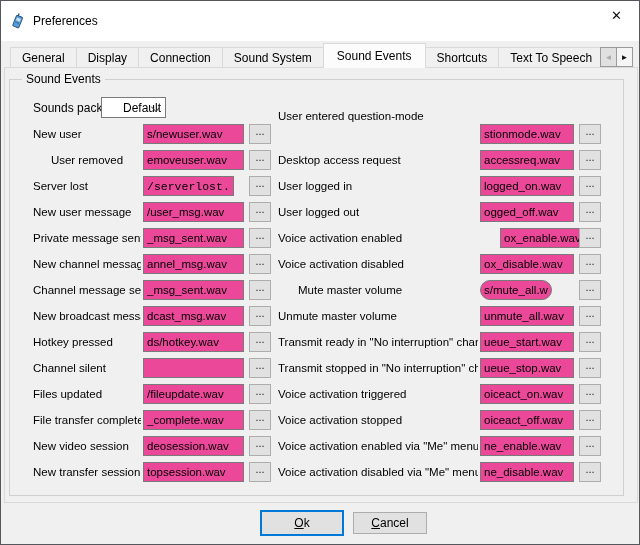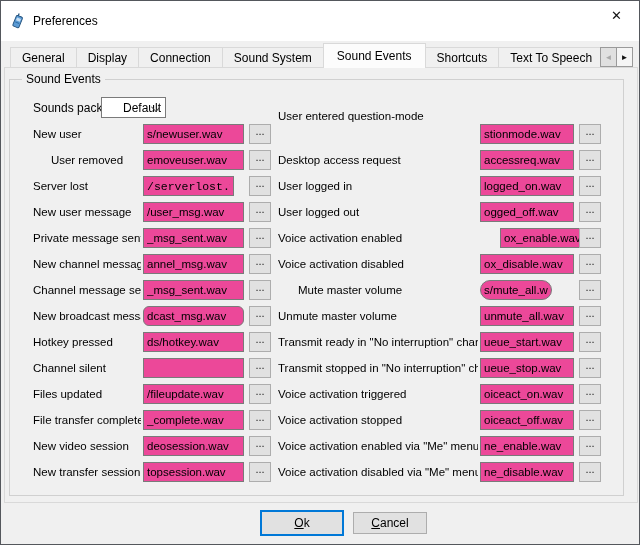--- a/index.html
+++ b/index.html
@@ -108,21 +108,21 @@
       <div class="row-label" style="left: 32px; top: 230px; width: 108px;">Private message sent</div>
       <input class="sound-input" value="_msg_sent.wav" style="left: 142px; top: 227px; width: 101px;">
       <button class="browse-btn" style="left: 248px; top: 227px;">...</button>
       <div class="row-label" style="left: 32px; top: 256px; width: 108px;">New channel message</div>
       <input class="sound-input" value="annel_msg.wav" style="left: 142px; top: 253px; width: 101px;">
       <button class="browse-btn" style="left: 248px; top: 253px;">...</button>
       <div class="row-label" style="left: 32px; top: 282px; width: 108px;">Channel message sent</div>
       <input class="sound-input" value="_msg_sent.wav" style="left: 142px; top: 279px; width: 101px;">
       <button class="browse-btn" style="left: 248px; top: 279px;">...</button>
       <div class="row-label" style="left: 32px; top: 308px; width: 108px;">New broadcast message</div>
-      <input class="sound-input" value="dcast_msg.wav" style="left: 142px; top: 305px; width: 101px; border-radius: 6px;">
+      <input class="sound-input" value="dcast_msg.wav" style="left: 142px; top: 305px; width: 101px;">
       <button class="browse-btn" style="left: 248px; top: 305px;">...</button>
       <div class="row-label" style="left: 32px; top: 334px; width: 108px;">Hotkey pressed</div>
       <input class="sound-input" value="ds/hotkey.wav" style="left: 142px; top: 331px; width: 101px;">
       <button class="browse-btn" style="left: 248px; top: 331px;">...</button>
       <div class="row-label" style="left: 32px; top: 360px; width: 108px;">Channel silent</div>
       <input class="sound-input" style="left: 142px; top: 357px; width: 101px;">
       <button class="browse-btn" style="left: 248px; top: 357px;">...</button>
       <div class="row-label" style="left: 32px; top: 386px; width: 108px;">Files updated</div>
       <input class="sound-input" value="/fileupdate.wav" style="left: 142px; top: 383px; width: 101px;">
       <button class="browse-btn" style="left: 248px; top: 383px;">...</button>

